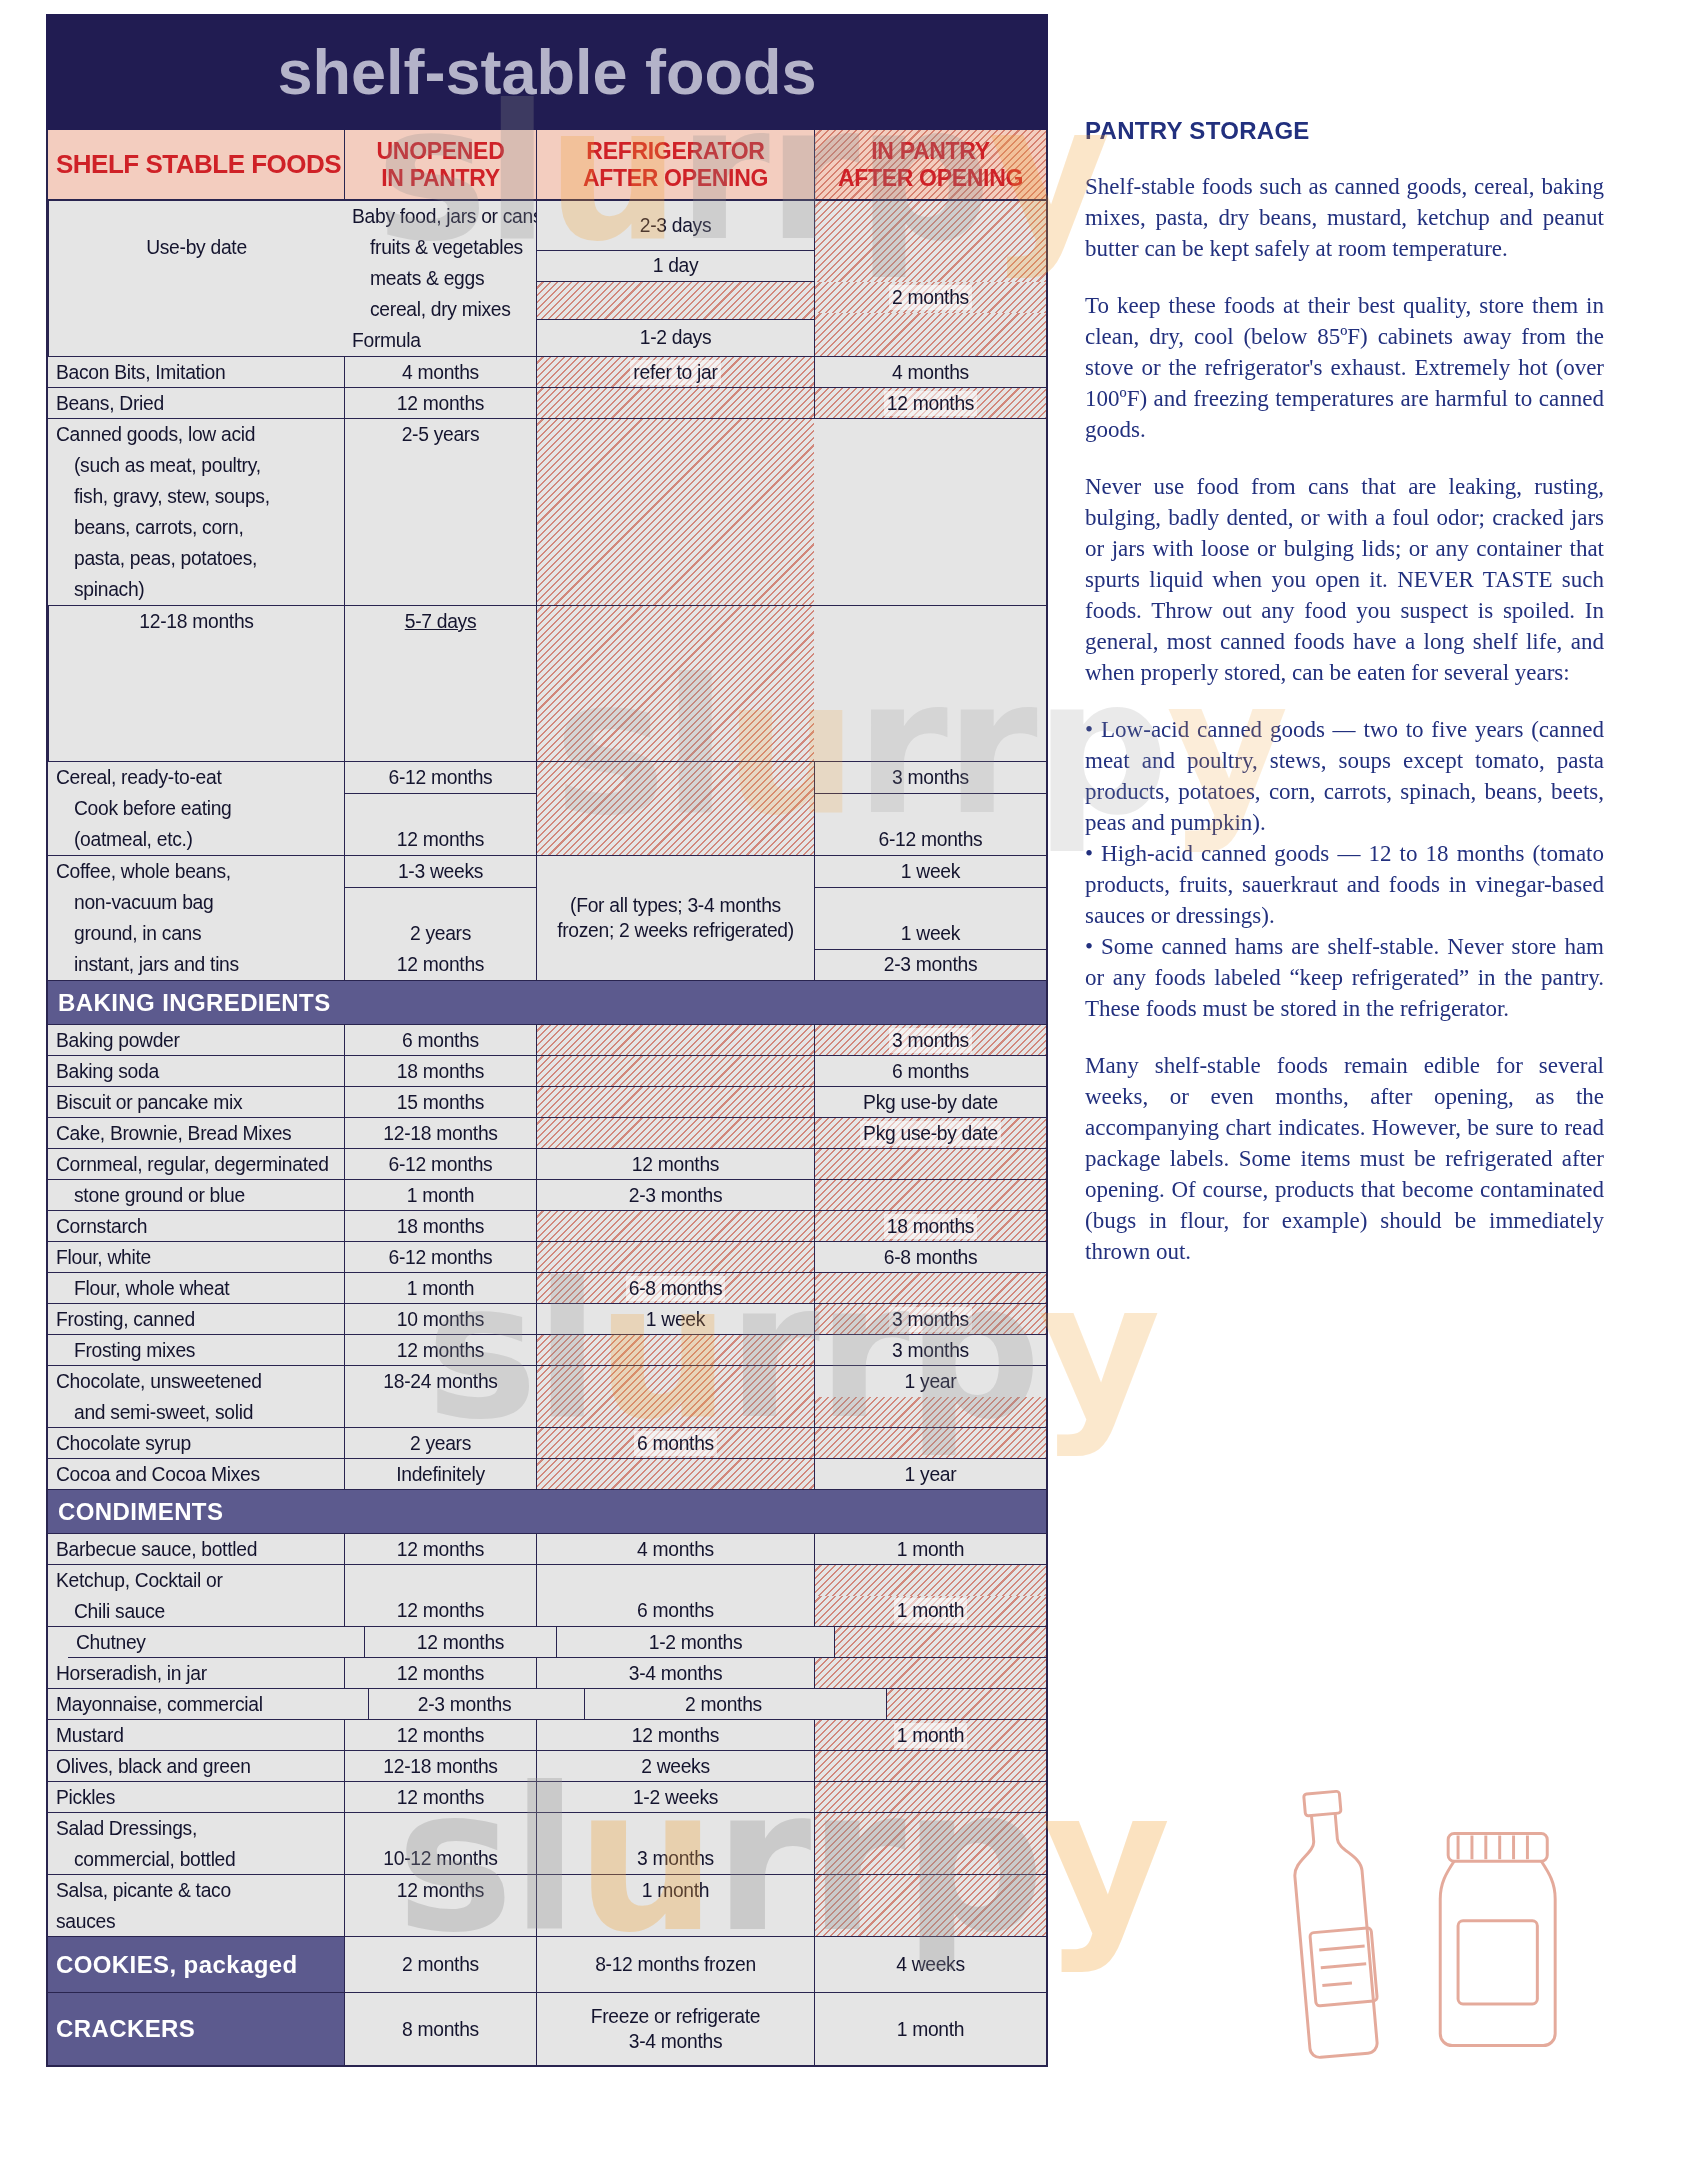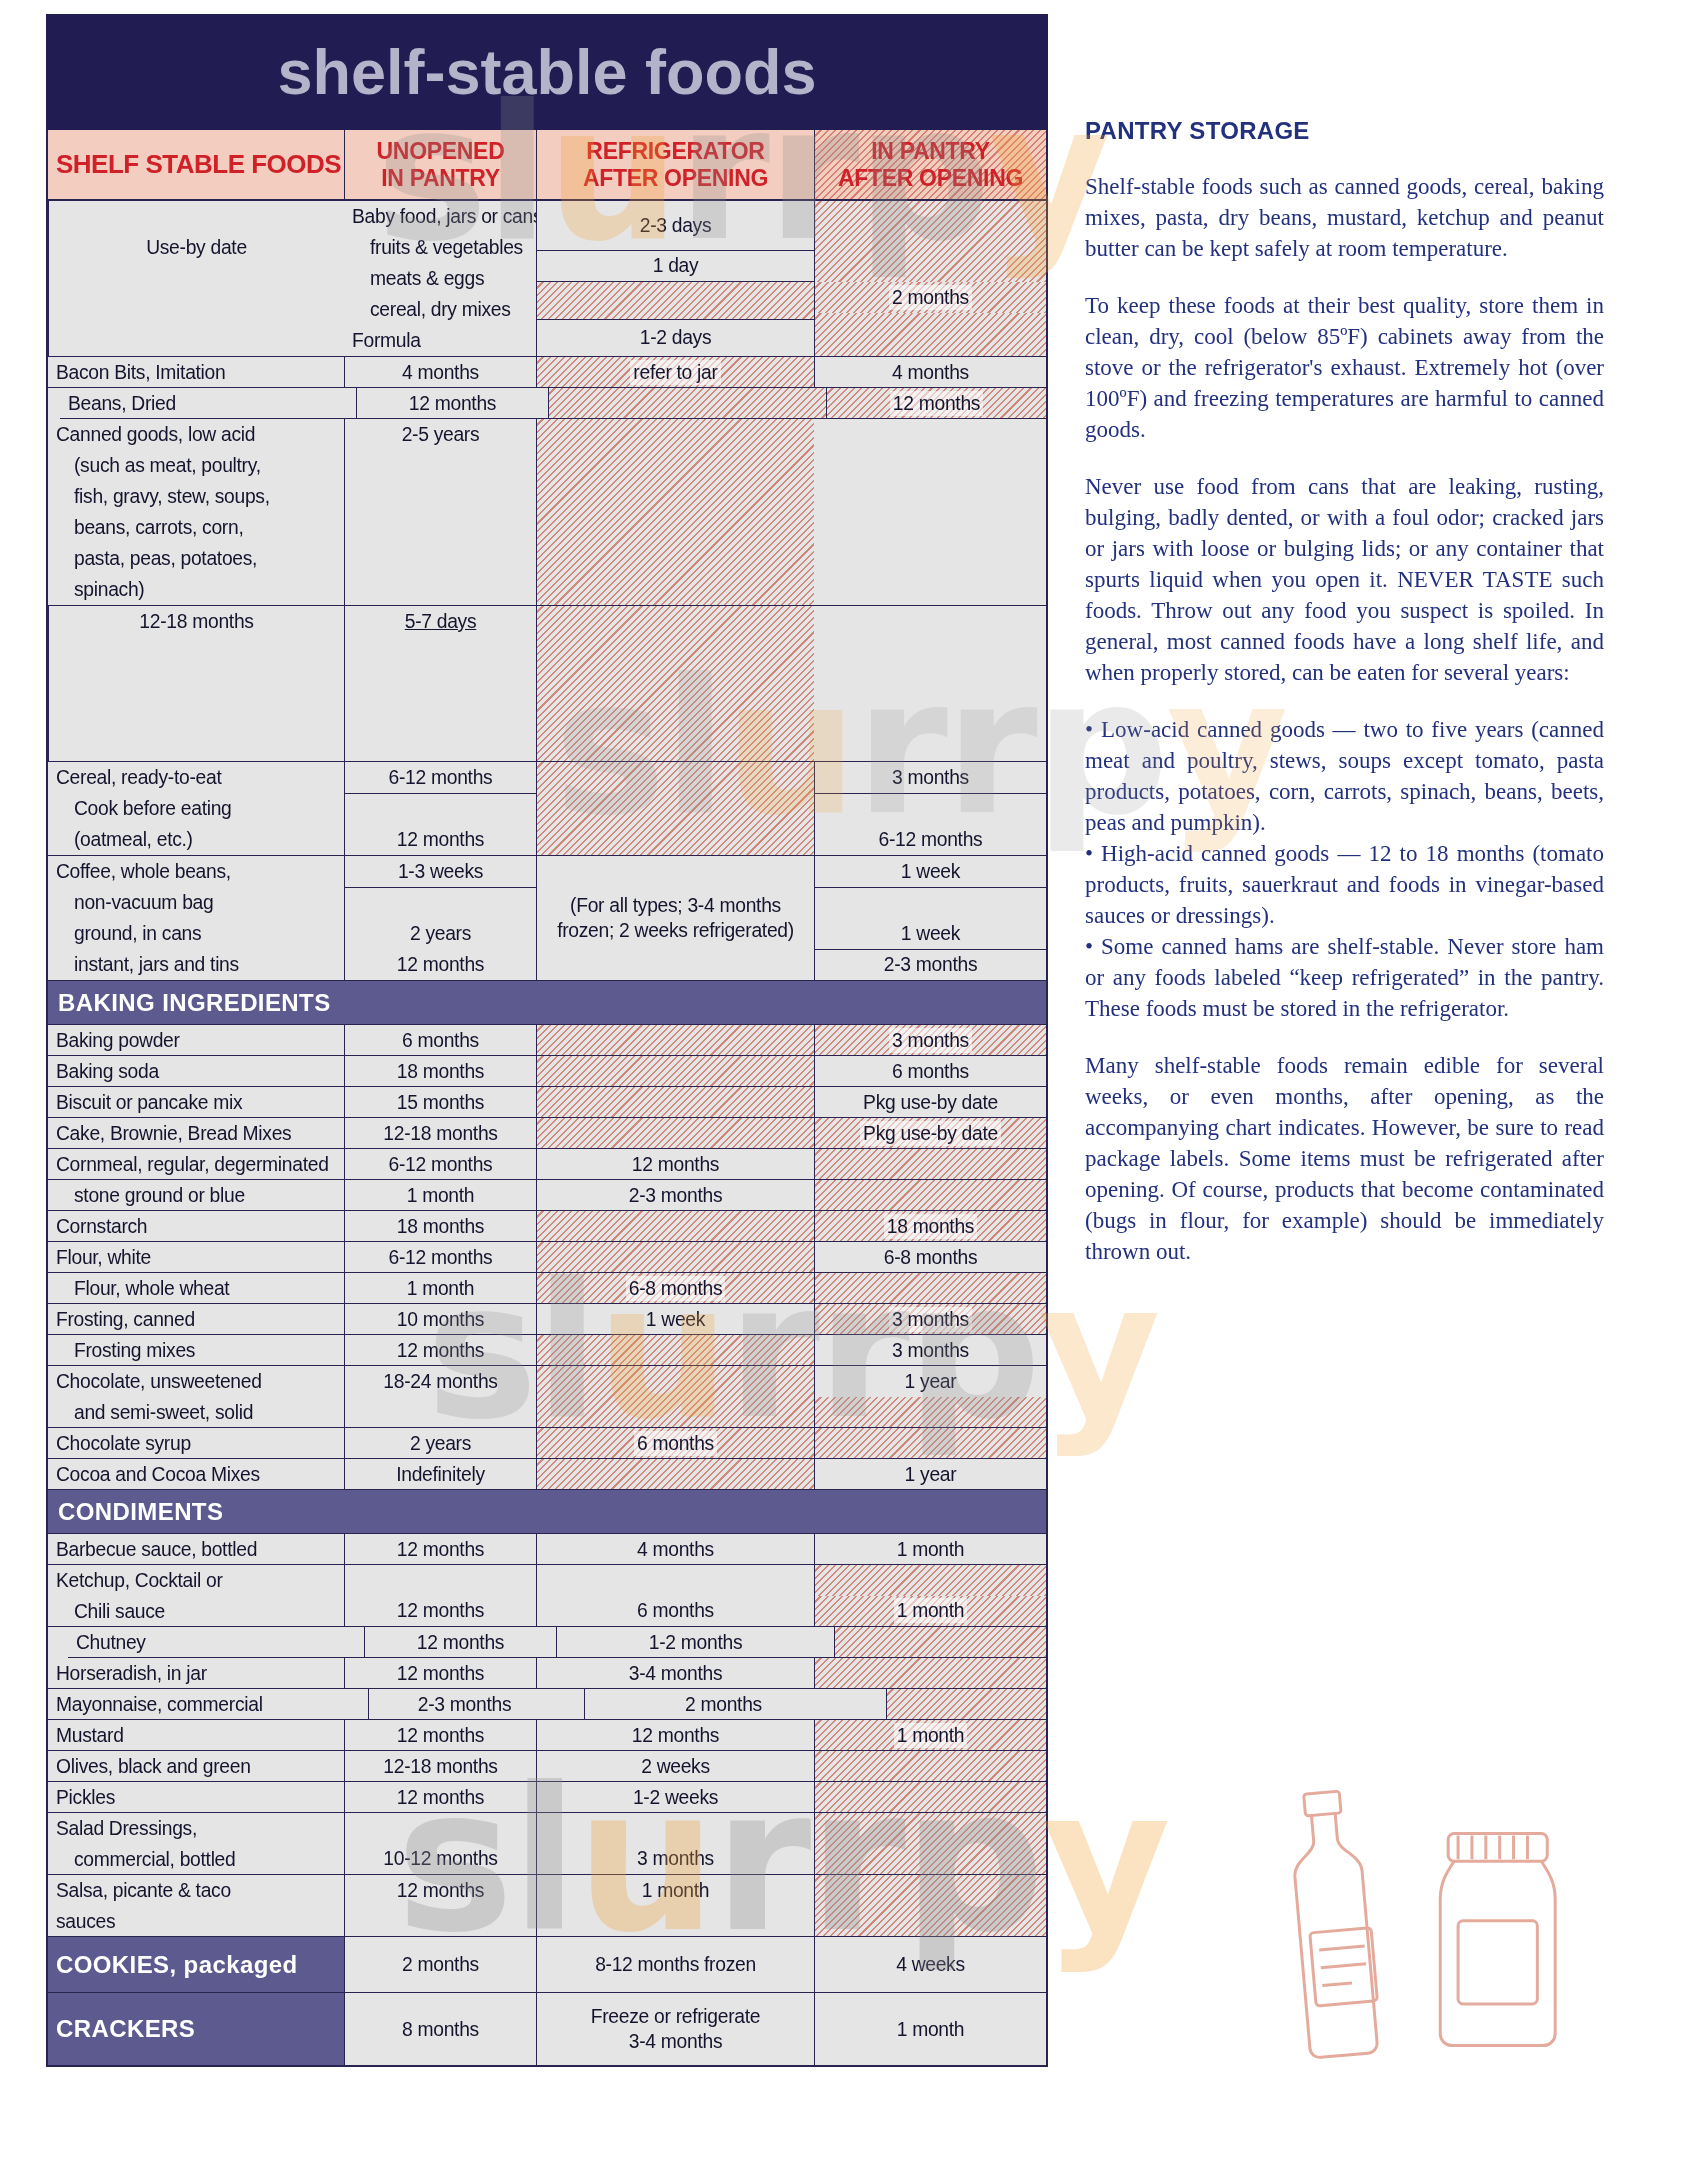--- a/index.html
+++ b/index.html
@@ -158,21 +158,21 @@
             <div class="seg hatch" style="flex: 1 1 0%;">
               <div class="segline">refer to jar</div>
             </div>
           </div>
           <div class="cell val">
             <div class="seg" style="flex: 1 1 0%;">
               <div class="segline">4 months</div>
             </div>
           </div>
         </div>
-        <div class="row item-row" style="height: 31px; margin-left: 12px;">
+        <div class="row item-row" style="height: 31px;">
           <div class="cell food">
             <div class="fl">Beans, Dried</div>
           </div>
           <div class="cell val">
             <div class="seg" style="flex: 1 1 0%;">
               <div class="segline">12 months</div>
             </div>
           </div>
           <div class="cell val">
             <div class="seg hatch" style="flex: 1 1 0%;"></div>

